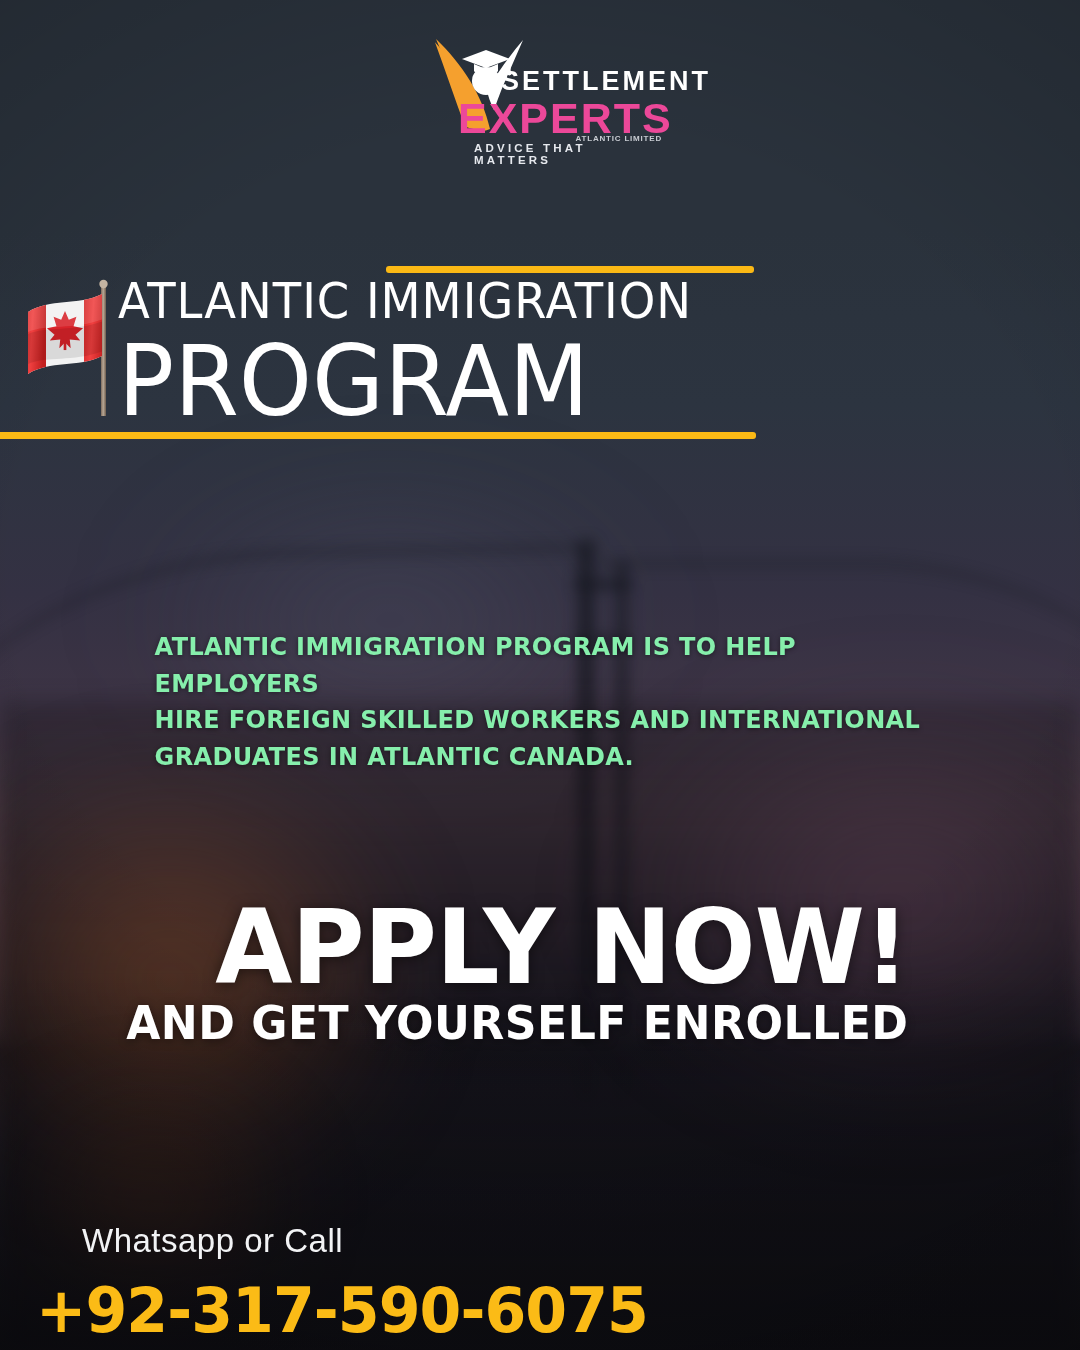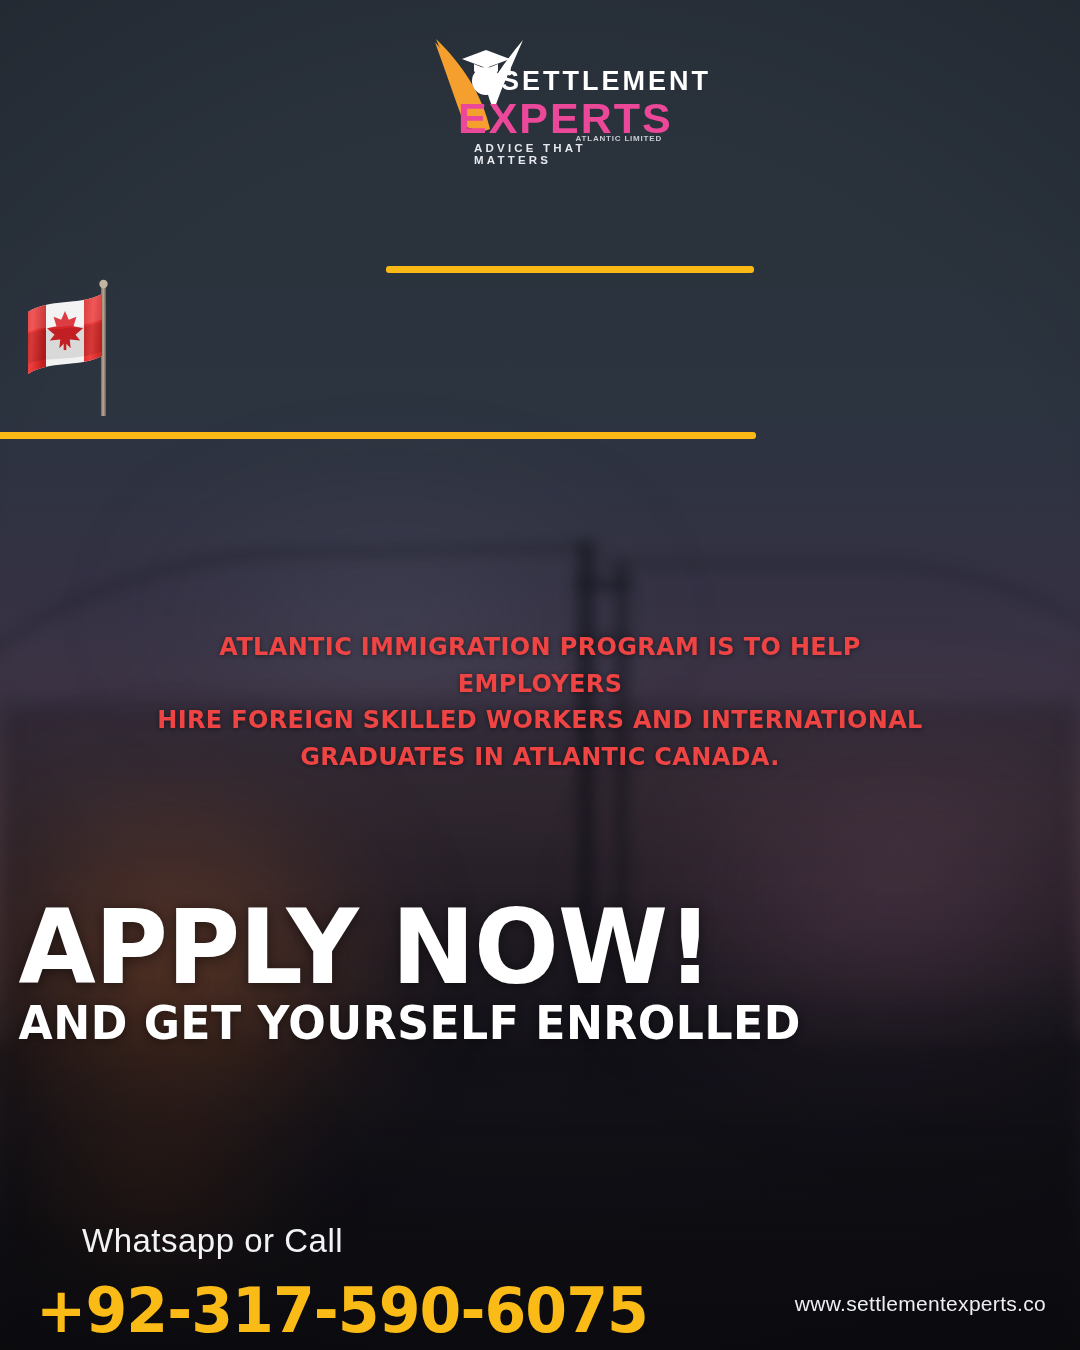--- a/index.html
+++ b/index.html
@@ -166,31 +166,31 @@
   .h-line2{
     color:#fff; font-size:98px; font-weight:400; letter-spacing:0px;
     line-height:1; margin-top:6px; white-space:nowrap;
     font-family:"DejaVu Sans", sans-serif;
     transform:scaleX(.95); transform-origin:left center;
   }
 
   
   .body-copy{
     position:absolute; left:50%; top:628px; transform:translateX(-50%);
-    width:820px; text-align:center;
-    color:#ef4444; font-weight:700; font-size:25.5px; letter-spacing:.4px;
+    width:820px; text-align:left;
+    color:#86efac; font-weight:700; font-size:25.5px; letter-spacing:.4px;
     line-height:1.44;
     font-family:"DejaVu Sans", sans-serif;
     text-shadow:0 1px 6px rgba(0,0,0,.45);
   }
   .body-copy .bl{display:block; transform:scaleX(.94);}
 
   
   .cta{
-    position:absolute; left:0; top:898px; width:927px; text-align:left;
+    position:absolute; left:0; top:898px; width:927px; text-align:right;
   }
   .cta-main{
     color:#fff; font-weight:700; font-size:104px; line-height:.96;
     letter-spacing:-1px;
     font-family:"DejaVu Sans", sans-serif;
     transform:scaleX(.96);
     text-shadow:0 2px 14px rgba(0,0,0,.5);
   }
   .cta-sub{
     color:#fff; font-weight:700; font-size:46px; line-height:1;
@@ -301,32 +301,35 @@
             <rect x="-1.4" y="8" width="2.8" height="11" fill="#d8232a"></rect>
           </g>
 
           <path d="M8 10 L90 10 L90 102 L8 102 Z" fill="none"></path>
           <path d="M8 26 C 30 14, 56 24, 90 10 L90 40 C 56 54, 30 44, 8 56 Z" fill="rgba(255,255,255,.12)"></path>
           <path d="M8 58 C 30 46, 56 56, 90 42 L90 72 C 56 86, 30 76, 8 88 Z" fill="rgba(0,0,0,.10)"></path>
         </g>
       </svg>
     </div>
 
+    <div class="headline">
+      <div class="h-line1">ATLANTIC IMMIGRATION</div>
+      <div class="h-line2">PROGRAM</div>
+    </div>
 
     <div class="rule-bottom"></div>
 
     <div class="body-copy">
       <span class="bl">ATLANTIC IMMIGRATION PROGRAM IS TO HELP EMPLOYERS</span>
       <span class="bl">HIRE FOREIGN SKILLED WORKERS AND INTERNATIONAL</span>
       <span class="bl">GRADUATES IN ATLANTIC CANADA.</span>
     </div>
 
     <div class="cta">
       <div class="cta-main">APPLY NOW!</div>
       <div class="cta-sub">AND GET YOURSELF ENROLLED</div>
     </div>
 
     <div class="wa-label">Whatsapp or Call</div>
     <div class="phone">+92-317-590-6075</div>
-    <div class="website">www.settlementexperts.co</div>
 
   </div>
 </div>
 
 </body></html>

